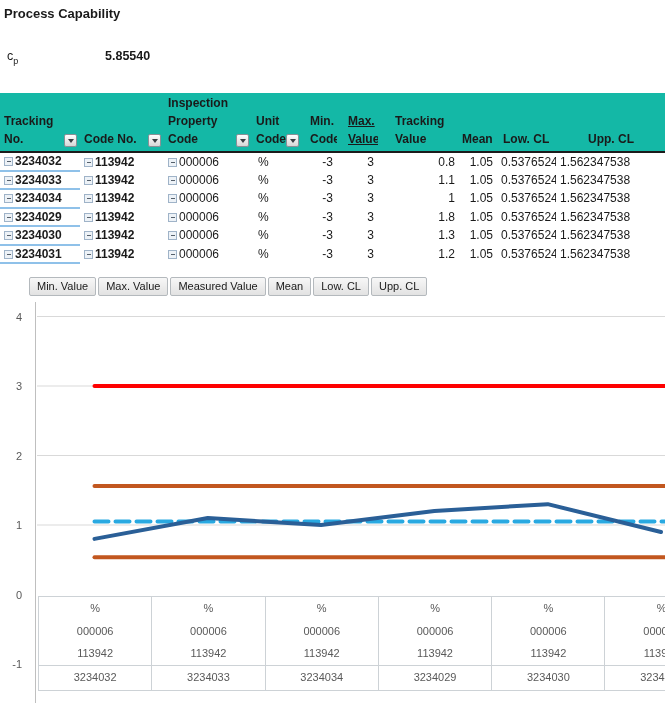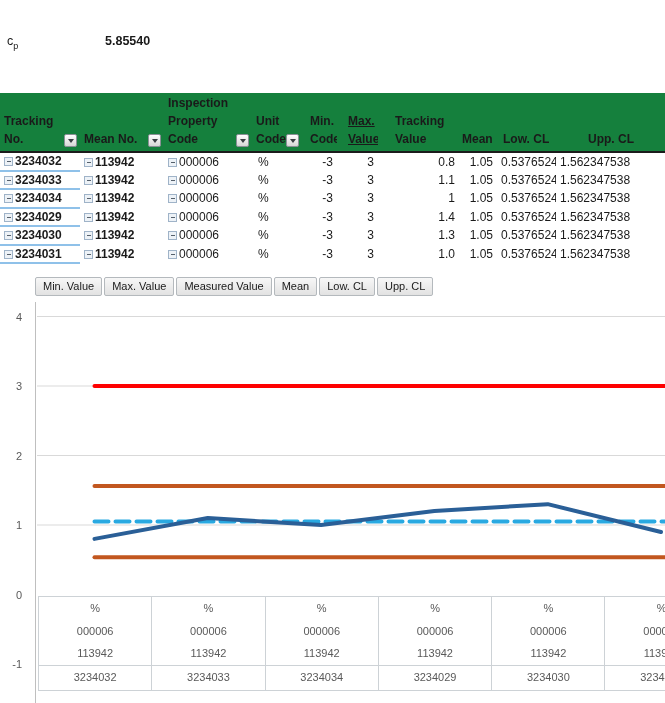--- a/index.html
+++ b/index.html
@@ -15,21 +15,21 @@
   .pc-header { position: absolute; top: 0; left: 0; width: 665px; height: 93px; padding: 6px 0 0 4px; }
   .pc-title { font-size: 13px; font-weight: bold; margin-bottom: 10px; }
   .metric-row { height: 20px; margin-bottom: 5px; font-size: 12.5px; margin-top: 28px; }
   .metric-label { display: inline-block; width: 101px; padding-left: 3px; }
   .metric-label sub { font-size: 9px; }
   .metric-value { font-weight: bold; }
 
   
   table.tbl { position: absolute; top: 93px; left: 0; width: 665px; border-collapse: collapse; table-layout: fixed; }
   .tbl th {
-    background: #15803d;
+    background: #14b8a6;
     font-size: 12px; font-weight: bold; text-align: left;
     vertical-align: bottom; height: 59px; padding: 0 0 3px 4px;
     border-bottom: 2px solid #1b1b1b; position: relative;
   }
   .th-text { white-space: pre-line; line-height: 18px; }
   .tbl th.c4 { padding-left: 8px; }
   .tbl th.c5 { padding-left: 11px; text-decoration: underline; }
   .tbl th.c6 { padding-left: 17px; }
   .tbl th.c7 { padding-left: 3px; }
   .tbl th.c8 { padding-left: 6px; }
@@ -56,21 +56,21 @@
     display: inline-block; width: 9px; height: 9px; position: relative;
     border: 1px solid #9FB3C8; background: #EDF2F7; margin-right: 2px;
     vertical-align: -1px; cursor: pointer;
   }
   .exp-icon::after {
     content: ""; position: absolute; left: 1.5px; right: 1.5px; top: 3px;
     height: 1px; background: #55606B;
   }
 
   
-  .legend-bar { position: absolute; top: 276px; left: 19px; white-space: nowrap; padding-left: 16px; }
+  .legend-bar { position: absolute; top: 276px; left: 13px; white-space: nowrap; padding-left: 16px; }
   .legend-btn {
     font-family: "Liberation Sans", sans-serif;
     font-size: 11px; color: #1a1a1a; height: 19px; padding: 0 7px;
     background: linear-gradient(#f7f7f7, #e2e2e2);
     border: 1px solid #b4b9bd; border-radius: 2px;
     margin-right: 2px; cursor: pointer;
   }
 
   
   .chart { position: absolute; top: 300px; left: 0; width: 665px; height: 403px; overflow: hidden; }
@@ -84,20 +84,21 @@
     display: flex; border: 1px solid #CDD2D6; background: #fff;
   }
   .xcol { width: 113.3px; flex: 0 0 113.3px; border-right: 1px solid #CDD2D6; }
   .xcell { font-size: 11px; color: #595959; text-align: center; overflow: hidden; }
   .xcell-sep { border-top: 1px solid #CDD2D6; }
 </style>
 </head>
 <body>
 
 <div class="pc-header">
+  <div class="pc-title">Process Capability</div>
   <div class="metric-row">
     <span class="metric-label"><span>c</span><sub>p</sub></span><span class="metric-value">5.85540</span>
   </div>
 </div>
 
 <table class="tbl">
   <colgroup>
     <col style="width:80px">
       <col style="width:84px">
       <col style="width:88px">
@@ -110,21 +111,21 @@
       <col style="width:109px">
   </colgroup>
   <thead>
     <tr>
       <th class="c0">
           <div class="th-text">Tracking
 No.</div>
           <span class="filter-btn"></span>
         </th>
       <th class="c1">
-          <div class="th-text">Mean No.</div>
+          <div class="th-text">Code No.</div>
           <span class="filter-btn"></span>
         </th>
       <th class="c2">
           <div class="th-text">Inspection
 Property
 Code</div>
           <span class="filter-btn"></span>
         </th>
       <th class="c3">
           <div class="th-text">Unit
@@ -191,21 +192,21 @@
         <td class="c8">0.537652462</td>
         <td class="c9">1.562347538</td>
       </tr>
       <tr>
         <td class="c0"><span class="exp-icon"></span>3234029</td>
         <td class="c1"><span class="exp-icon"></span>113942</td>
         <td class="c2"><span class="exp-icon"></span>000006</td>
         <td class="c3">%</td>
         <td class="c4">-3</td>
         <td class="c5">3</td>
-        <td class="c6">1.4</td>
+        <td class="c6">1.8</td>
         <td class="c7">1.05</td>
         <td class="c8">0.537652462</td>
         <td class="c9">1.562347538</td>
       </tr>
       <tr>
         <td class="c0"><span class="exp-icon"></span>3234030</td>
         <td class="c1"><span class="exp-icon"></span>113942</td>
         <td class="c2"><span class="exp-icon"></span>000006</td>
         <td class="c3">%</td>
         <td class="c4">-3</td>
@@ -215,21 +216,21 @@
         <td class="c8">0.537652462</td>
         <td class="c9">1.562347538</td>
       </tr>
       <tr>
         <td class="c0"><span class="exp-icon"></span>3234031</td>
         <td class="c1"><span class="exp-icon"></span>113942</td>
         <td class="c2"><span class="exp-icon"></span>000006</td>
         <td class="c3">%</td>
         <td class="c4">-3</td>
         <td class="c5">3</td>
-        <td class="c6">1.0</td>
+        <td class="c6">1.2</td>
         <td class="c7">1.05</td>
         <td class="c8">0.537652462</td>
         <td class="c9">1.562347538</td>
       </tr>
     </tbody>
 </table>
 
 <div class="legend-bar" id="legend-bar"><button class="legend-btn">Min. Value</button><button class="legend-btn">Max. Value</button><button class="legend-btn">Measured Value</button><button class="legend-btn">Mean</button><button class="legend-btn">Low. CL</button><button class="legend-btn">Upp. CL</button></div>
 
 <div class="chart" id="chart">

